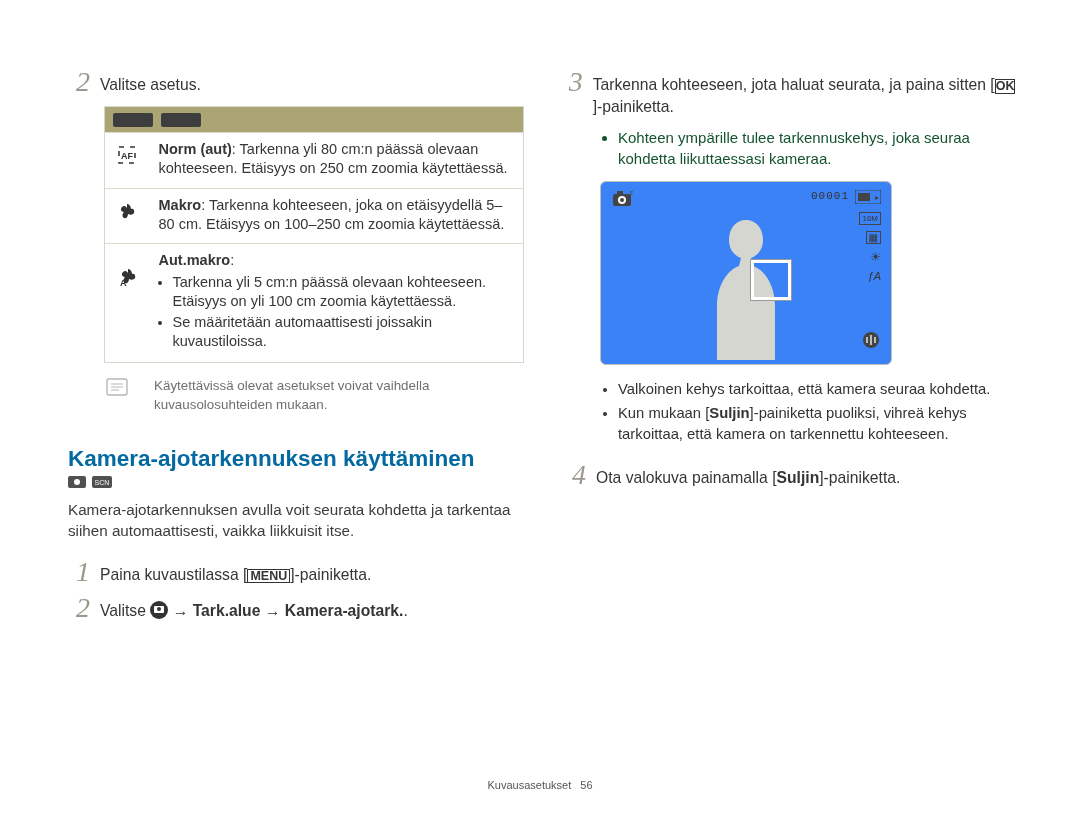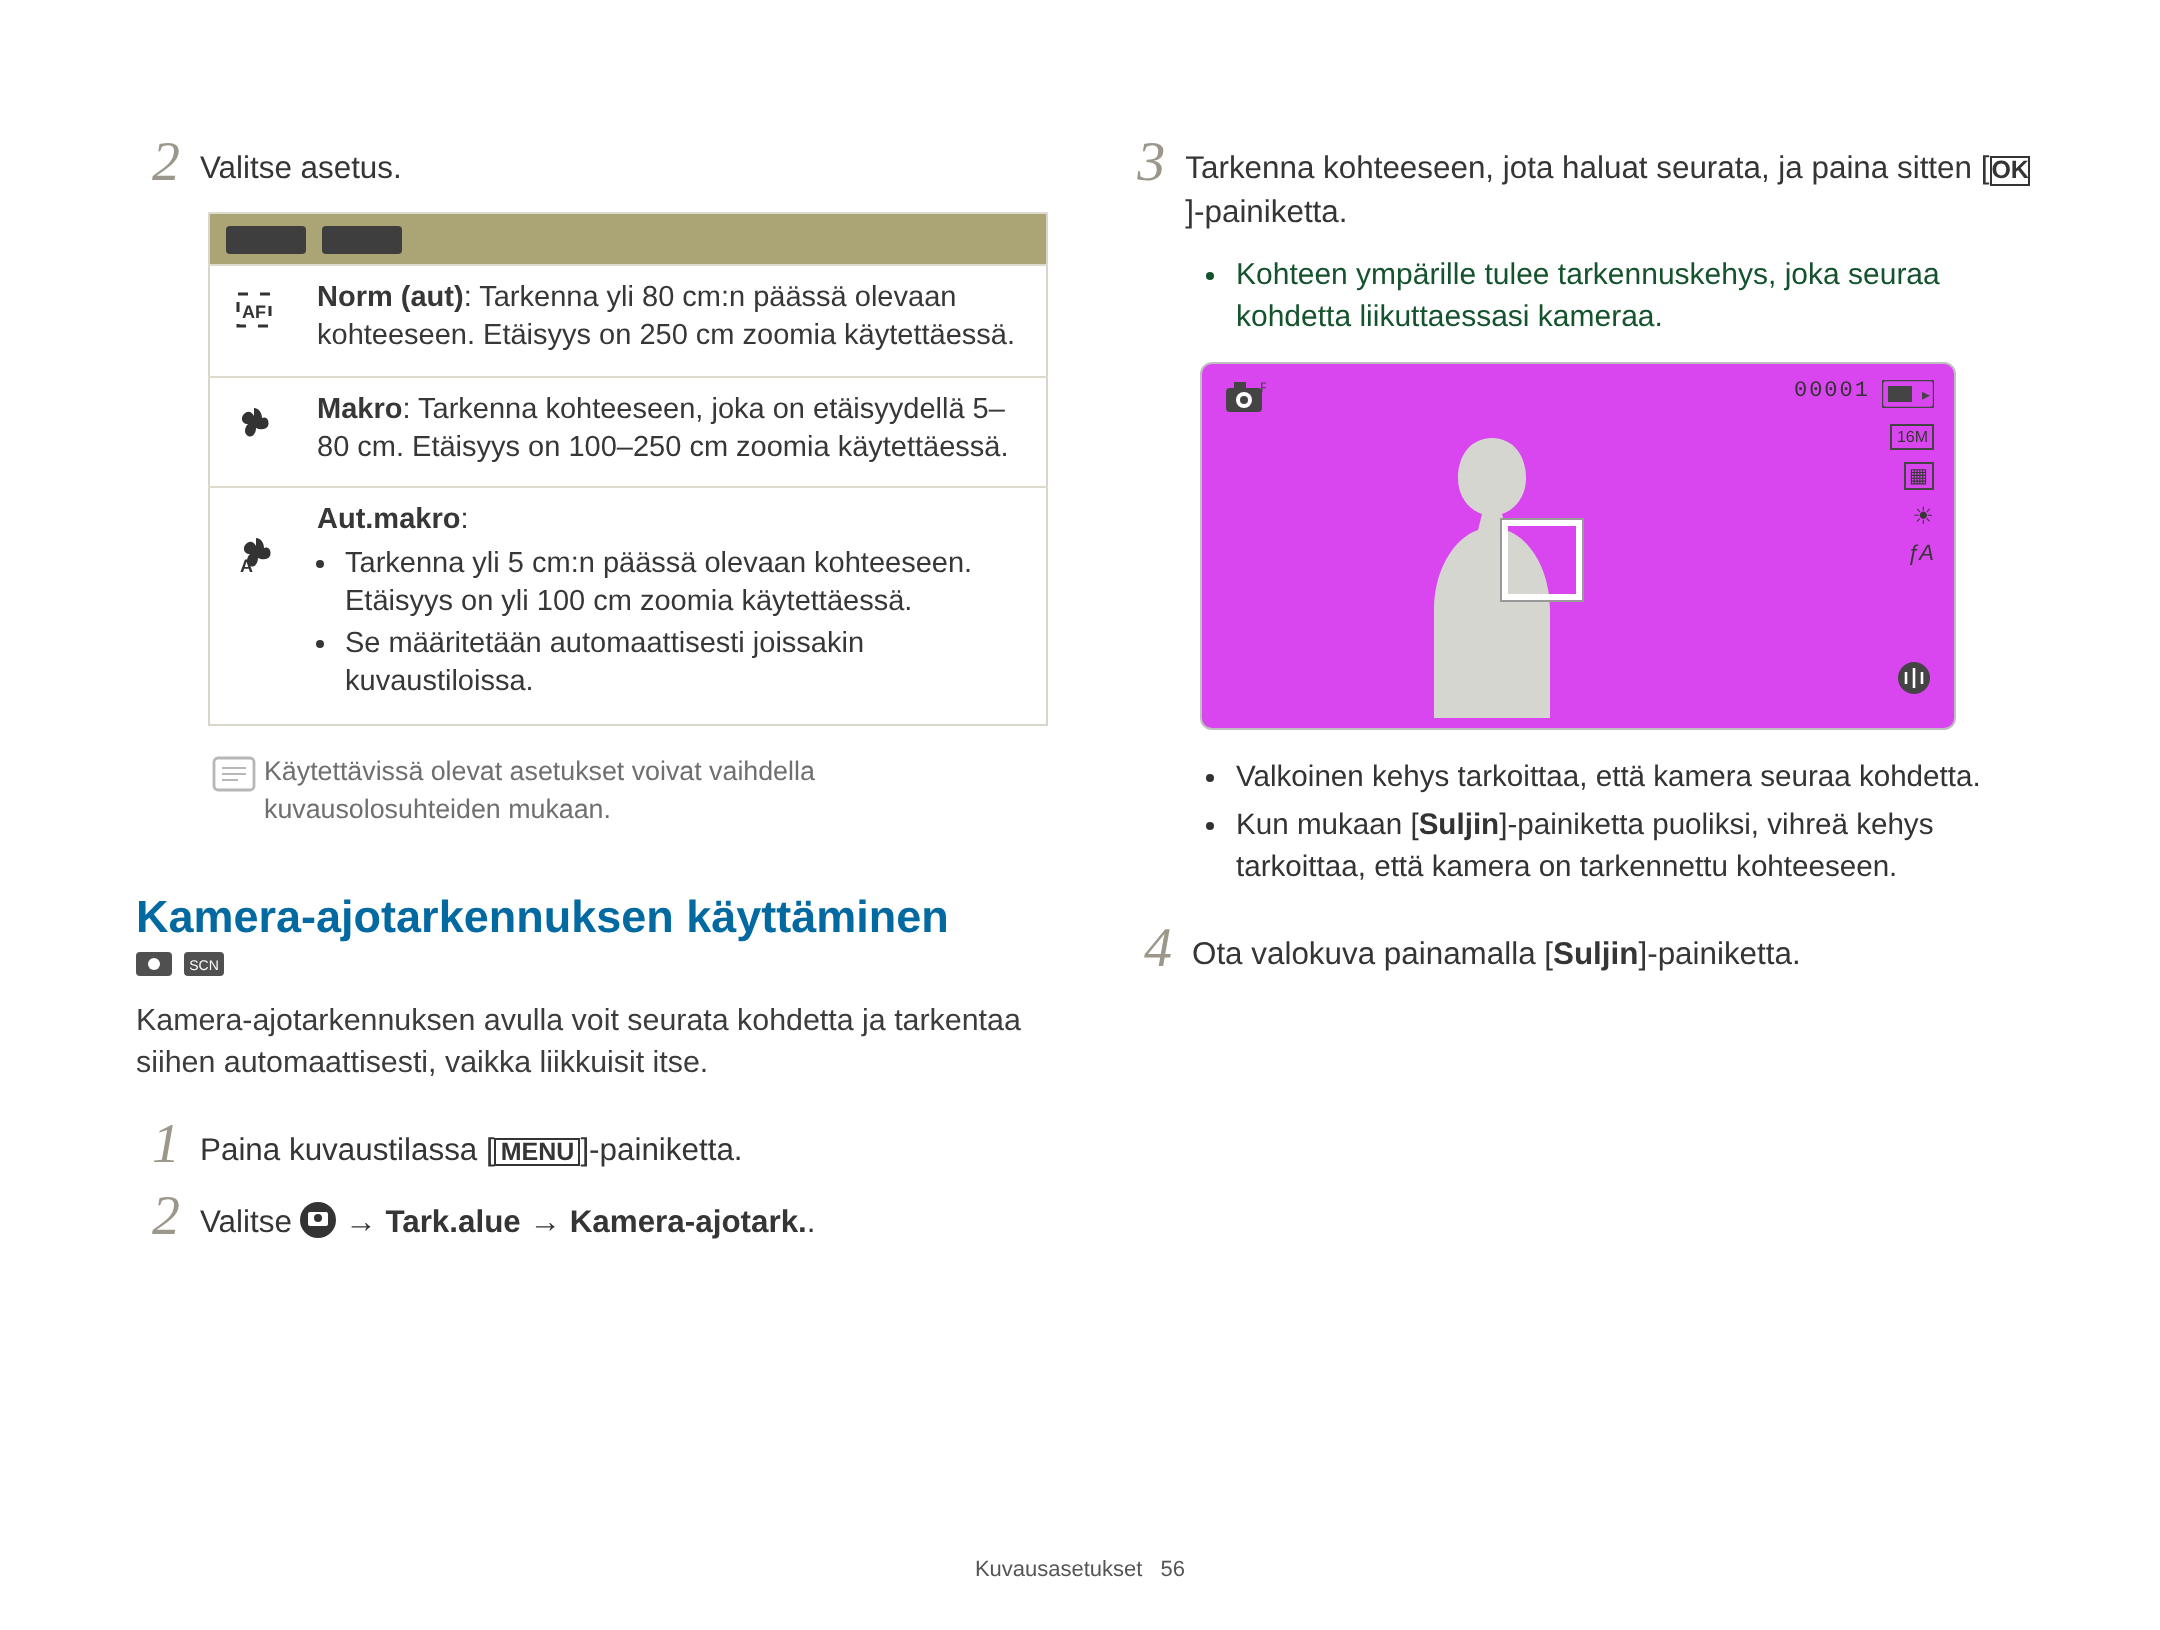--- a/index.html
+++ b/index.html
@@ -13,29 +13,29 @@
   .step-body { font-size: 15.7px; color: #353535; line-height: 1.42; padding-top: 6px; }
   .step-body .bold { font-weight: 700; }
   .tbl { width: 100%; border: 1px solid #d8d5ca; margin: 10px 0 6px 36px; width: calc(100% - 36px); border-collapse: collapse; }
   .tbl .hdr { background: #aba474; height: 26px; }
   .tbl .hdr svg { display: block; }
   .tbl td { border-top: 1px solid #dedace; padding: 7px 10px 9px 8px; font-size: 14.5px; line-height: 1.32; vertical-align: top; }
   .tbl td.icon-cell { width: 46px; text-align: center; padding-top: 11px; }
   .tbl .tbl-title { font-weight: 700; }
   .tbl ul { list-style: disc; padding-left: 14px; margin-top: 3px; }
   .tbl ul li { margin-bottom: 2px; }
-  .note-row { display: flex; gap: 0; margin: 14px 0 0 36px; align-items: flex-start; }
+  .note-row { display: flex; gap: 22px; margin: 14px 0 0 36px; align-items: flex-start; }
   .note-row .note-icon { flex: 0 0 28px; }
   .note-row .note-text { font-size: 13.4px; color: #6f6f6f; line-height: 1.35; }
   .section-hdr { font-size: 22.5px; font-weight: 700; color: #0369a1; margin: 32px 0 4px 0; }
   .mode-icons { margin: 2px 0 6px 0; }
   .intro-text { font-size: 15.2px; color: #3c3c3c; line-height: 1.38; margin-bottom: 16px; }
   .sub-bullets { list-style: disc; padding-left: 54px; margin: 4px 0 12px 0; }
   .sub-bullets li { font-size: 15px; line-height: 1.4; color: #14532d; margin-bottom: 3px; }
-  .preview-frame { width: 378px; height: 184px; border: 1px solid #bfbfbf; border-radius: 6px; margin: 10px 0 14px 36px; background: #d946ef; position: relative; overflow: hidden; }
+  .preview-frame { width: 292px; height: 184px; border: 1px solid #bfbfbf; border-radius: 6px; margin: 10px 0 14px 36px; background: #3b82f6; position: relative; overflow: hidden; }
   .preview-frame .corner-icon { position: absolute; top: 8px; left: 10px; }
   .preview-frame .counter { position: absolute; top: 8px; right: 42px; font-family: "Courier New", monospace; font-size: 11px; color: #333; letter-spacing: 1px; }
   .preview-frame .top-right-icon { position: absolute; top: 8px; right: 10px; }
   .preview-frame .side-icons { position: absolute; right: 10px; top: 30px; display: flex; flex-direction: column; gap: 6px; align-items: flex-end; }
   .preview-frame .silhouette { position: absolute; left: 100px; bottom: 0; }
   .preview-frame .track-box { position: absolute; left: 150px; top: 78px; width: 40px; height: 40px; border: 3px solid #fff; box-shadow: 0 0 0 1px #999; }
   .preview-frame .bottom-icon { position: absolute; right: 10px; bottom: 10px; }
   .after-bullets { list-style: disc; padding-left: 54px; margin: 0 0 16px 0; }
   .after-bullets li { font-size: 14.8px; color: #333; line-height: 1.4; margin-bottom: 4px; }
   .after-bullets .bold { font-weight: 700; }

